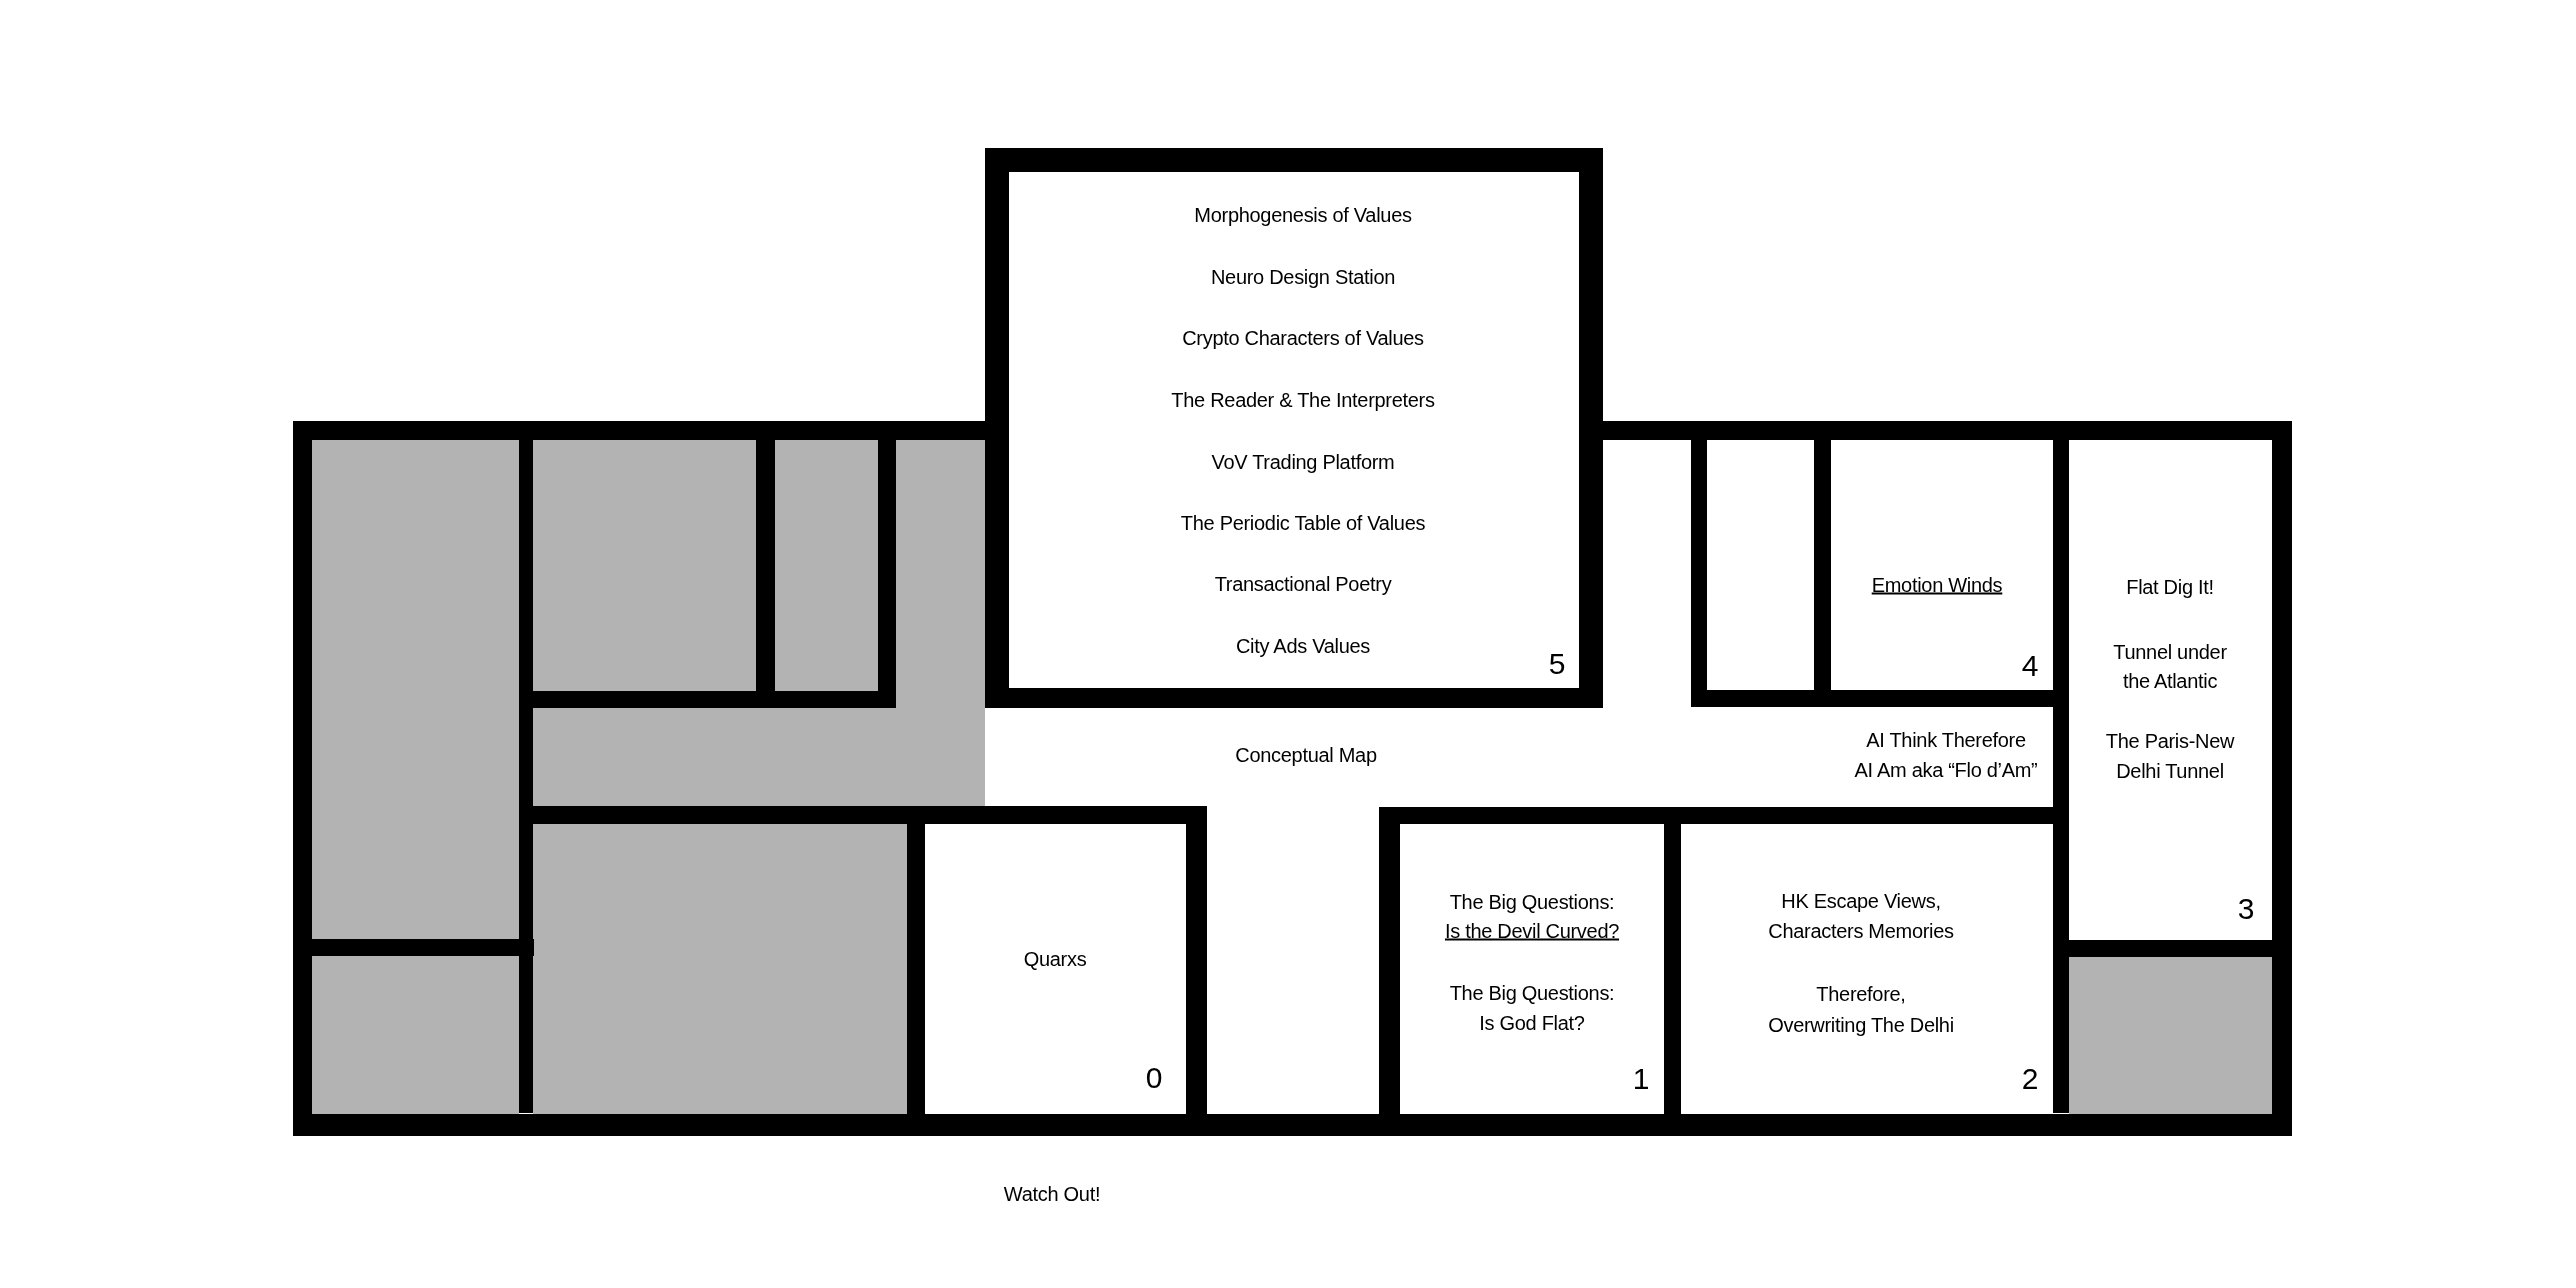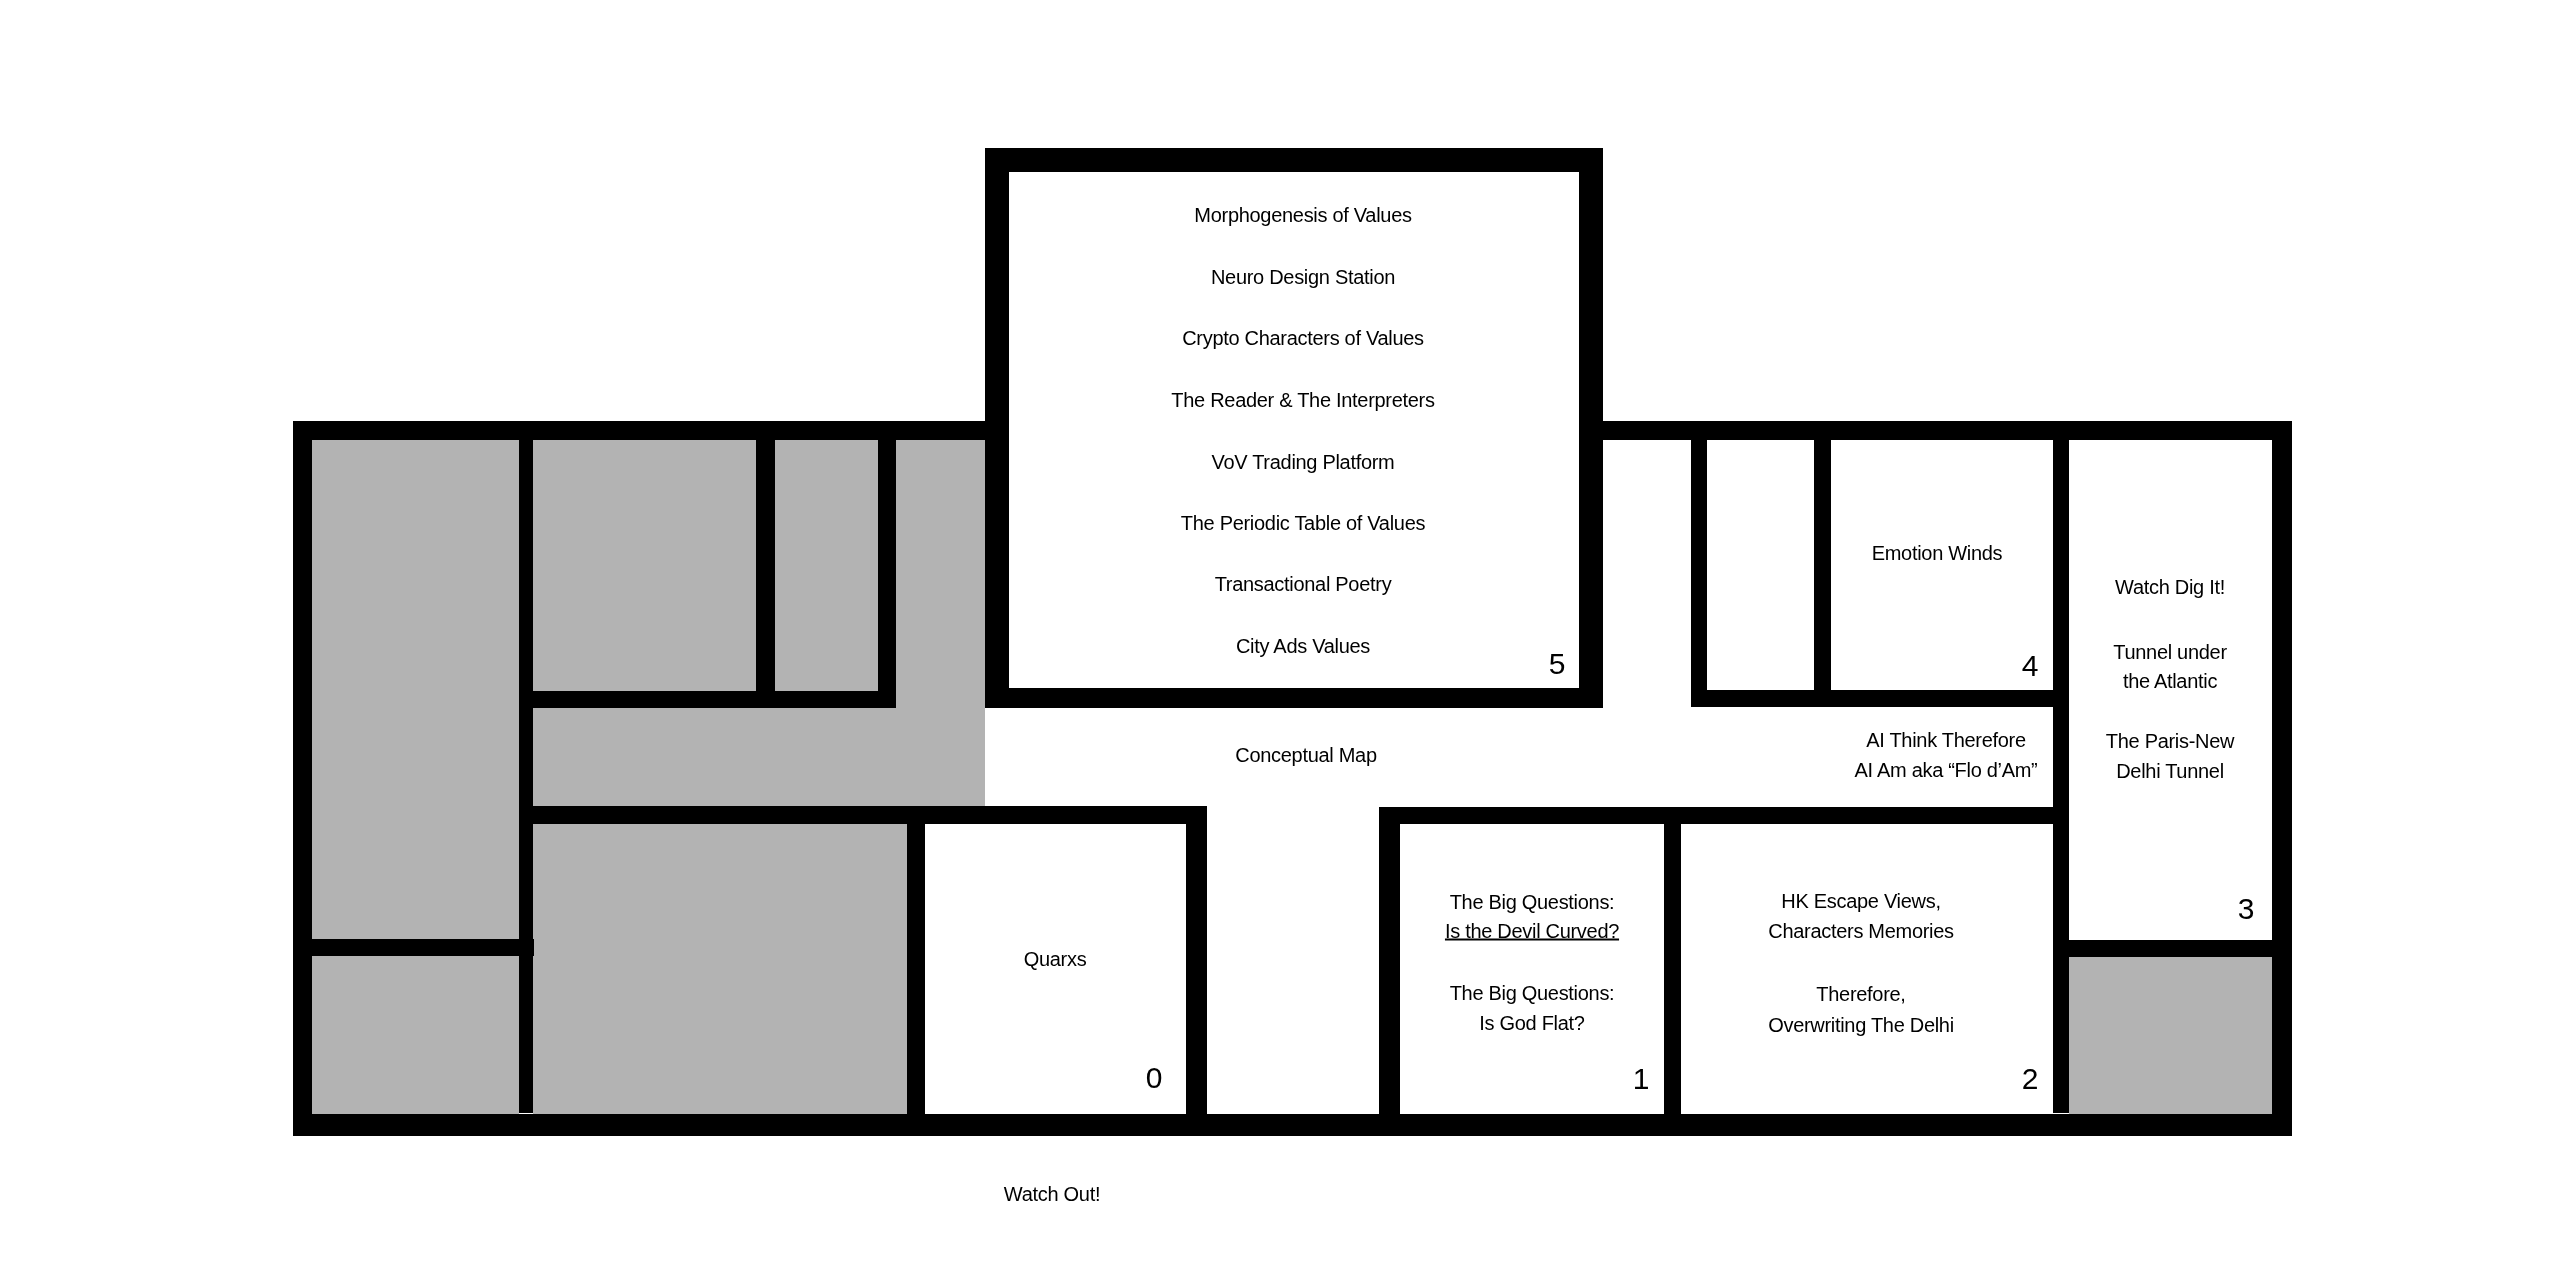--- a/index.html
+++ b/index.html
@@ -85,24 +85,24 @@
   <div class="lbl" style="left:1303px;top:215px;">Morphogenesis of Values</div>
   <div class="lbl" style="left:1303px;top:277px;">Neuro Design Station</div>
   <div class="lbl" style="left:1303px;top:338px;">Crypto Characters of Values</div>
   <div class="lbl" style="left:1303px;top:400px;">The Reader &amp; The Interpreters</div>
   <div class="lbl" style="left:1303px;top:462px;">VoV Trading Platform</div>
   <div class="lbl" style="left:1303px;top:523px;">The Periodic Table of Values</div>
   <div class="lbl" style="left:1303px;top:584px;text-align:center;">Transactional Poetry</div>
   <div class="lbl" style="left:1303px;top:646px;">City Ads Values</div>
   <div class="lbl num" style="left:1557px;top:664px;">5</div>
 
-  <div class="lbl" style="left:1937px;top:553px;">Emotion Winds</div>
+  <div class="lbl" style="left:1937px;top:585px;text-decoration:underline;">Emotion Winds</div>
   <div class="lbl num" style="left:2030px;top:666px;">4</div>
 
-  <div class="lbl" style="left:2170px;top:587px;">Watch Dig It!</div>
+  <div class="lbl" style="left:2170px;top:587px;">Flat Dig It!</div>
   <div class="lbl" style="left:2170px;top:652px;">Tunnel under</div>
   <div class="lbl" style="left:2170px;top:681px;">the Atlantic</div>
   <div class="lbl" style="left:2170px;top:741px;">The Paris-New</div>
   <div class="lbl" style="left:2170px;top:771px;">Delhi Tunnel</div>
   <div class="lbl num" style="left:2246px;top:909px;">3</div>
 
   <div class="lbl" style="left:1306px;top:755px;">Conceptual Map</div>
   <div class="lbl" style="left:1946px;top:740px;">AI Think Therefore</div>
   <div class="lbl" style="left:1946px;top:770px;">AI Am aka “Flo d’Am”</div>
 

